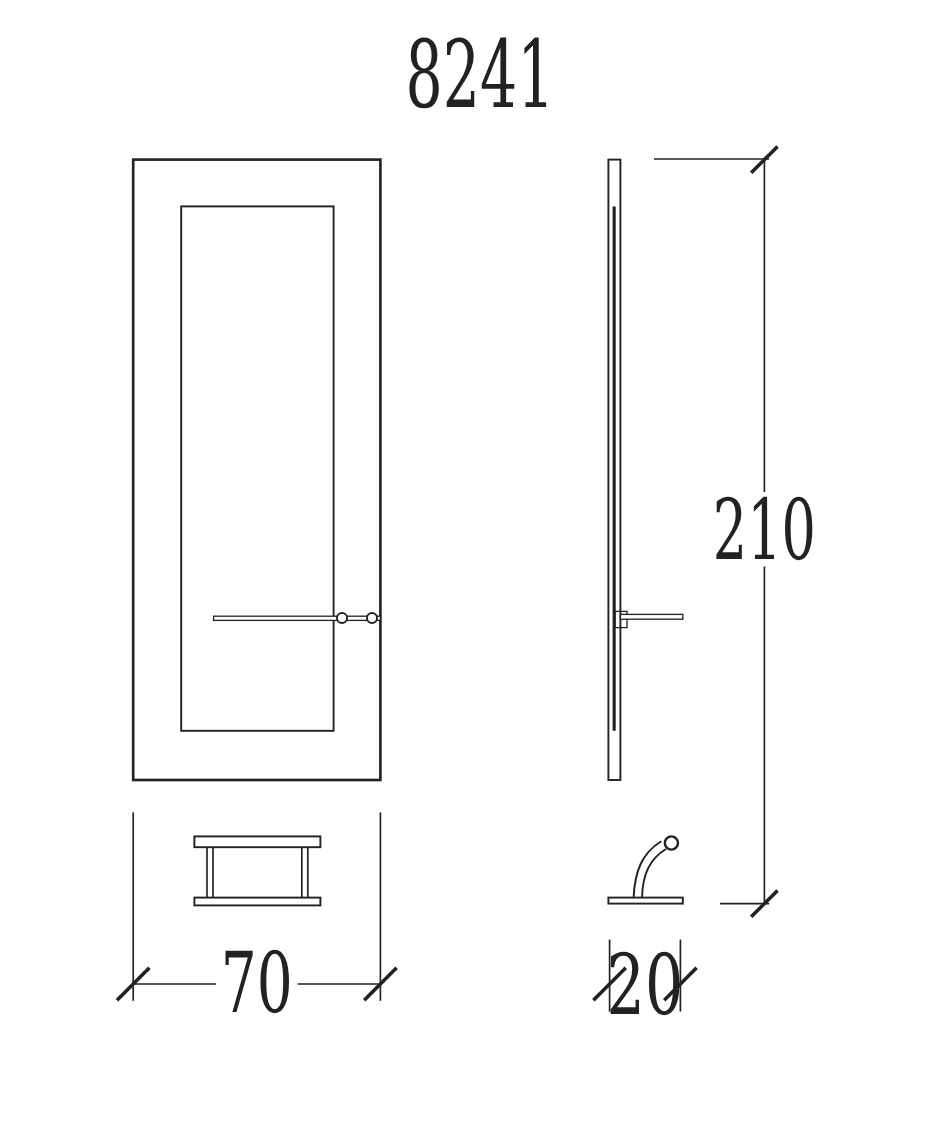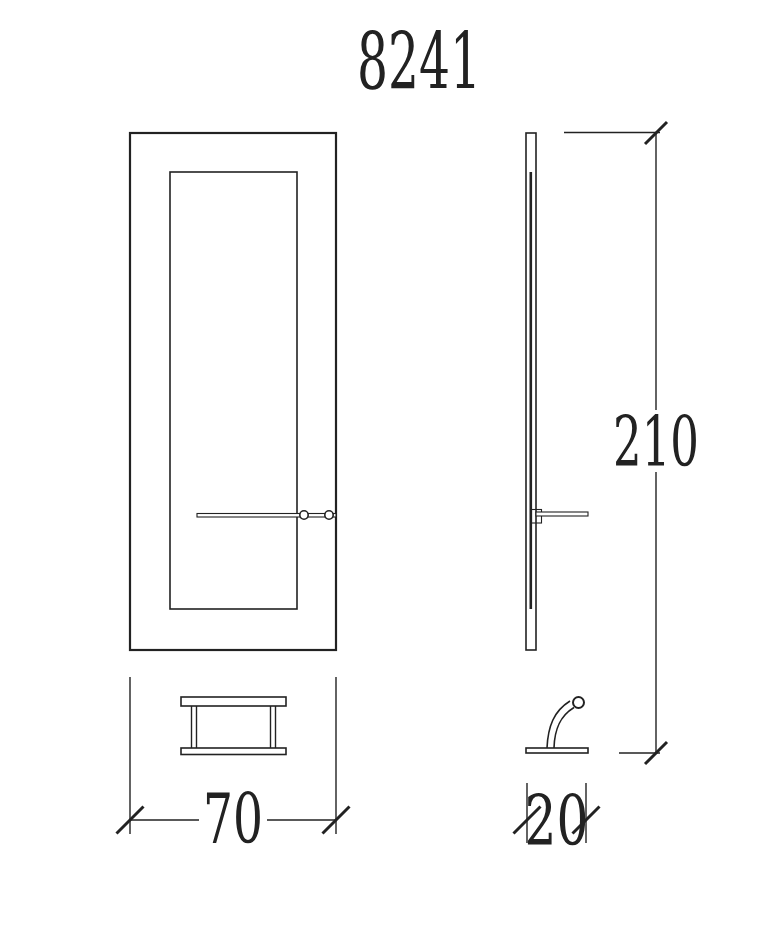--- a/index.html
+++ b/index.html
@@ -6,21 +6,20 @@
     margin: 0;
     padding: 0;
     background: #ffffff;
   }
   .canvas {
     position: relative;
     width: 700px;
     height: 942px;
     background: #ffffff;
     overflow: hidden;
-    padding-left: 19px;
   }
   svg {
     display: block;
   }
   .dim-text {
     font-family: "DejaVu Serif", serif;
     fill: #222222;
   }
 </style>
 </head>

